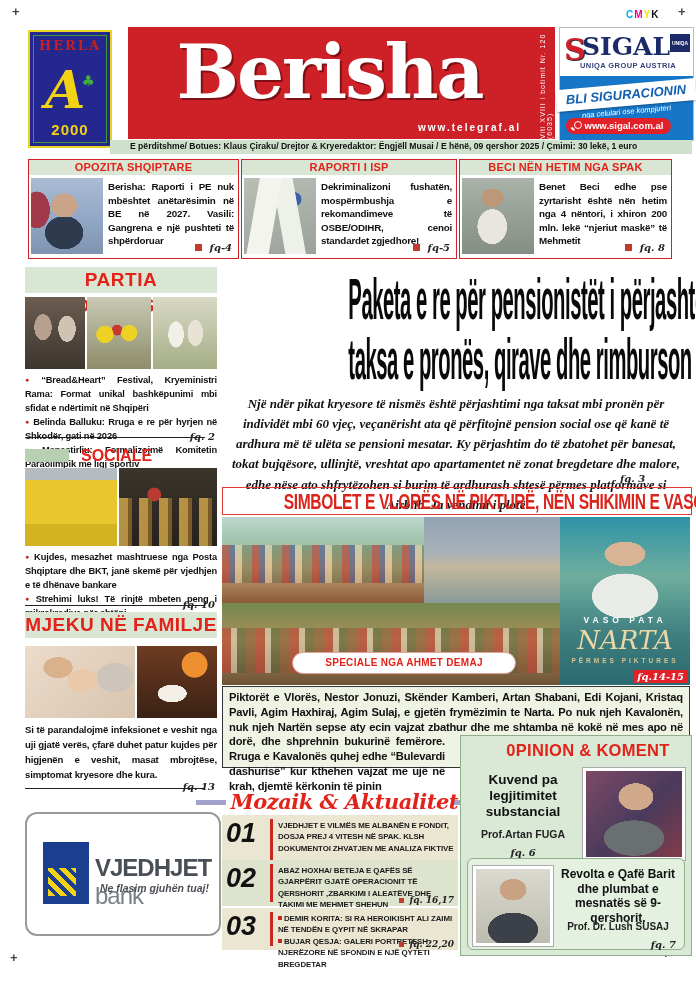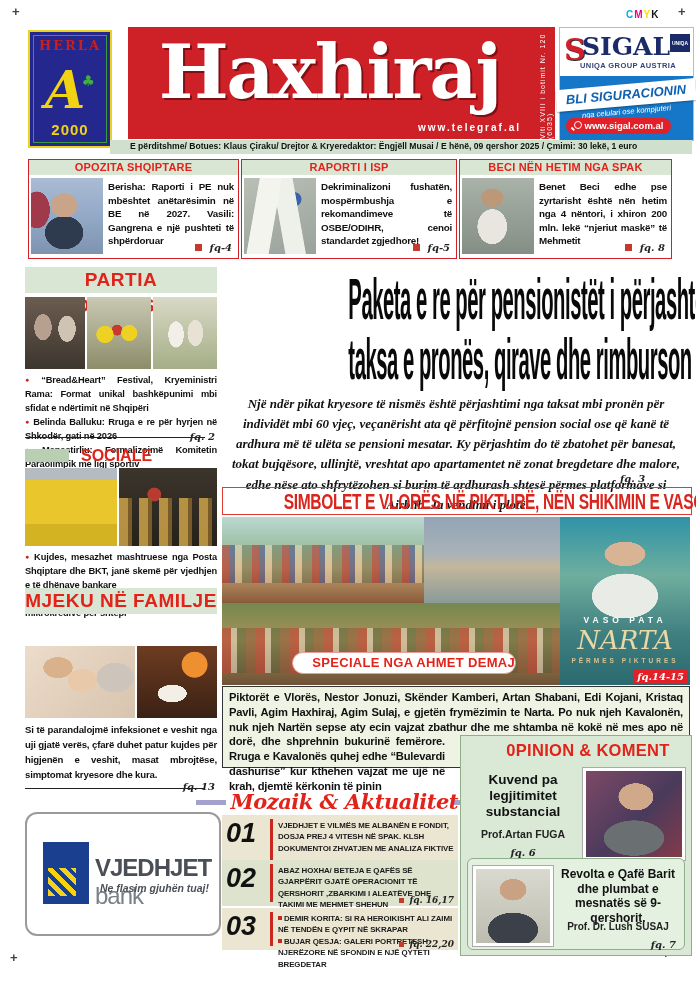--- a/index.html
+++ b/index.html
@@ -100,21 +100,21 @@
      background:radial-gradient(ellipse 26% 12% at 50% 22%,#d8b494 0 60%,transparent 61%),
                 radial-gradient(ellipse 42% 22% at 50% 47%,#e9ece6 0 60%,transparent 61%),
                 linear-gradient(180deg,#2f93a6 0%,#6fae9e 35%,#3f7f80 70%,#2a6a70 100%);}
   .ppanel .pname{position:absolute;left:0;right:0;top:98px;text-align:center;color:#fff;font-weight:bold;font-size:8.5px;letter-spacing:4px;}
   .ppanel .ptitle{position:absolute;left:0;right:0;top:108px;text-align:center;color:#ead9a6;
                   font-family:"DejaVu Serif",serif;font-style:italic;font-size:26px;}
   .ppanel .psub{position:absolute;left:0;right:0;top:140px;text-align:center;color:#d9c28e;font-size:6.5px;letter-spacing:3px;font-weight:bold;}
   .ppanel .ppg{position:absolute;right:2px;bottom:2px;background:#e22028;color:#fff;font-family:"DejaVu Serif",serif;
                font-style:italic;font-weight:bold;font-size:10px;padding:1px 4px;}
   .badge{left:292px;top:652px;width:222px;height:20px;background:#fff;border:1.5px solid #e89f98;border-radius:11px;
-         color:#e2231a;font-weight:bold;font-size:13px;text-align:right;line-height:19px;letter-spacing:.3px;z-index:5;}
+         color:#e2231a;font-weight:bold;font-size:10px;text-align:center;line-height:19px;letter-spacing:.3px;z-index:5;}
   
   .fbody{left:222px;top:686px;width:468px;height:82px;border:1.3px solid #333;background:#eef3e4;
          font-weight:bold;font-size:11.2px;line-height:1.32;text-align:justify;letter-spacing:-.2px;
          padding:3px 6px;box-sizing:border-box;}
   .sand1{float:right;width:0;height:48px;}
   .sand2{float:right;clear:right;width:238px;height:34px;}
   
   .opinion{left:460px;top:735px;width:230px;height:219px;background:#d9e9d6;border:1.4px solid #8fae8a;z-index:6;}
   .opinion .ohead{position:absolute;left:0;right:0;top:5px;text-align:center;color:#e2231a;font-weight:bold;font-size:16.5px;letter-spacing:.3px;padding-left:24px;}
   .op1{position:absolute;left:6px;top:32px;right:6px;height:82px;}
@@ -193,21 +193,21 @@
   <span class="reg" style="left:10px;top:950px;">+</span>
   <span class="reg" style="left:662px;top:946px;">+</span>
 
   <div class="abs herla">
     <div class="htop">HERLA</div>
     <div class="hA"><span>A</span><span class="suit">♣</span></div>
     <div class="hyr">2000</div>
   </div>
 
   <div class="abs banner">
-    <div class="tg">Haxhiraj</div>
+    <div class="tg">Berisha</div>
     <div class="url">www.telegraf.al</div>
     <div class="vert">Viti XVIII i botimit Nr. 120 (6035)</div>
   </div>
 
   <div class="abs sigal">
     <div class="top">
       <span class="sglyph">S</span>
       <span class="sname">SIGAL</span>
       <span class="ubox">UNIQA</span>
       <div class="group">UNIQA GROUP AUSTRIA</div>
@@ -263,21 +263,21 @@
     <div class="abs ph phv-posta" style="left:0;top:0;width:92px;height:78px;"></div>
     <div class="abs ph phv-coins" style="left:94px;top:0;width:98px;height:78px;"></div>
   </div>
   <div class="abs bullets" style="top:551px;">
     <div class="bi">Kujdes, mesazhet mashtruese nga Posta Shqiptare dhe BKT, janë skemë për vjedhjen e të dhënave bankare</div>
     <div class="bi">Strehimi luks! Të rinjtë mbeten peng i mikrokredive për shtëpi</div>
   </div>
   <div class="abs lpg" style="top:594px;"><span class="pg">fq. 10</span></div>
   <div class="abs rule" style="top:605px;"></div>
 
-  <div class="abs lhead" style="top:588px;">MJEKU NË FAMILJE</div>
+  <div class="abs lhead" style="top:612px;">MJEKU NË FAMILJE</div>
   <div class="abs" style="left:25px;top:646px;width:192px;height:72px;">
     <div class="abs ph phv-doc" style="left:0;top:0;width:110px;height:72px;"></div>
     <div class="abs ph phv-coffee" style="left:112px;top:0;width:80px;height:72px;"></div>
   </div>
   <div class="abs mtext" style="top:723px;">Si të parandalojmë infeksionet e veshit nga uji gjatë verës, çfarë duhet patur kujdes për higjenën e veshit, masat mbrojtëse, simptomat kryesore dhe kura.</div>
   <div class="abs lpg" style="top:776px;"><span class="pg">fq. 13</span></div>
   <div class="abs rule" style="top:788px;"></div>
 
   <div class="abs credins">
     <div class="cmark">

